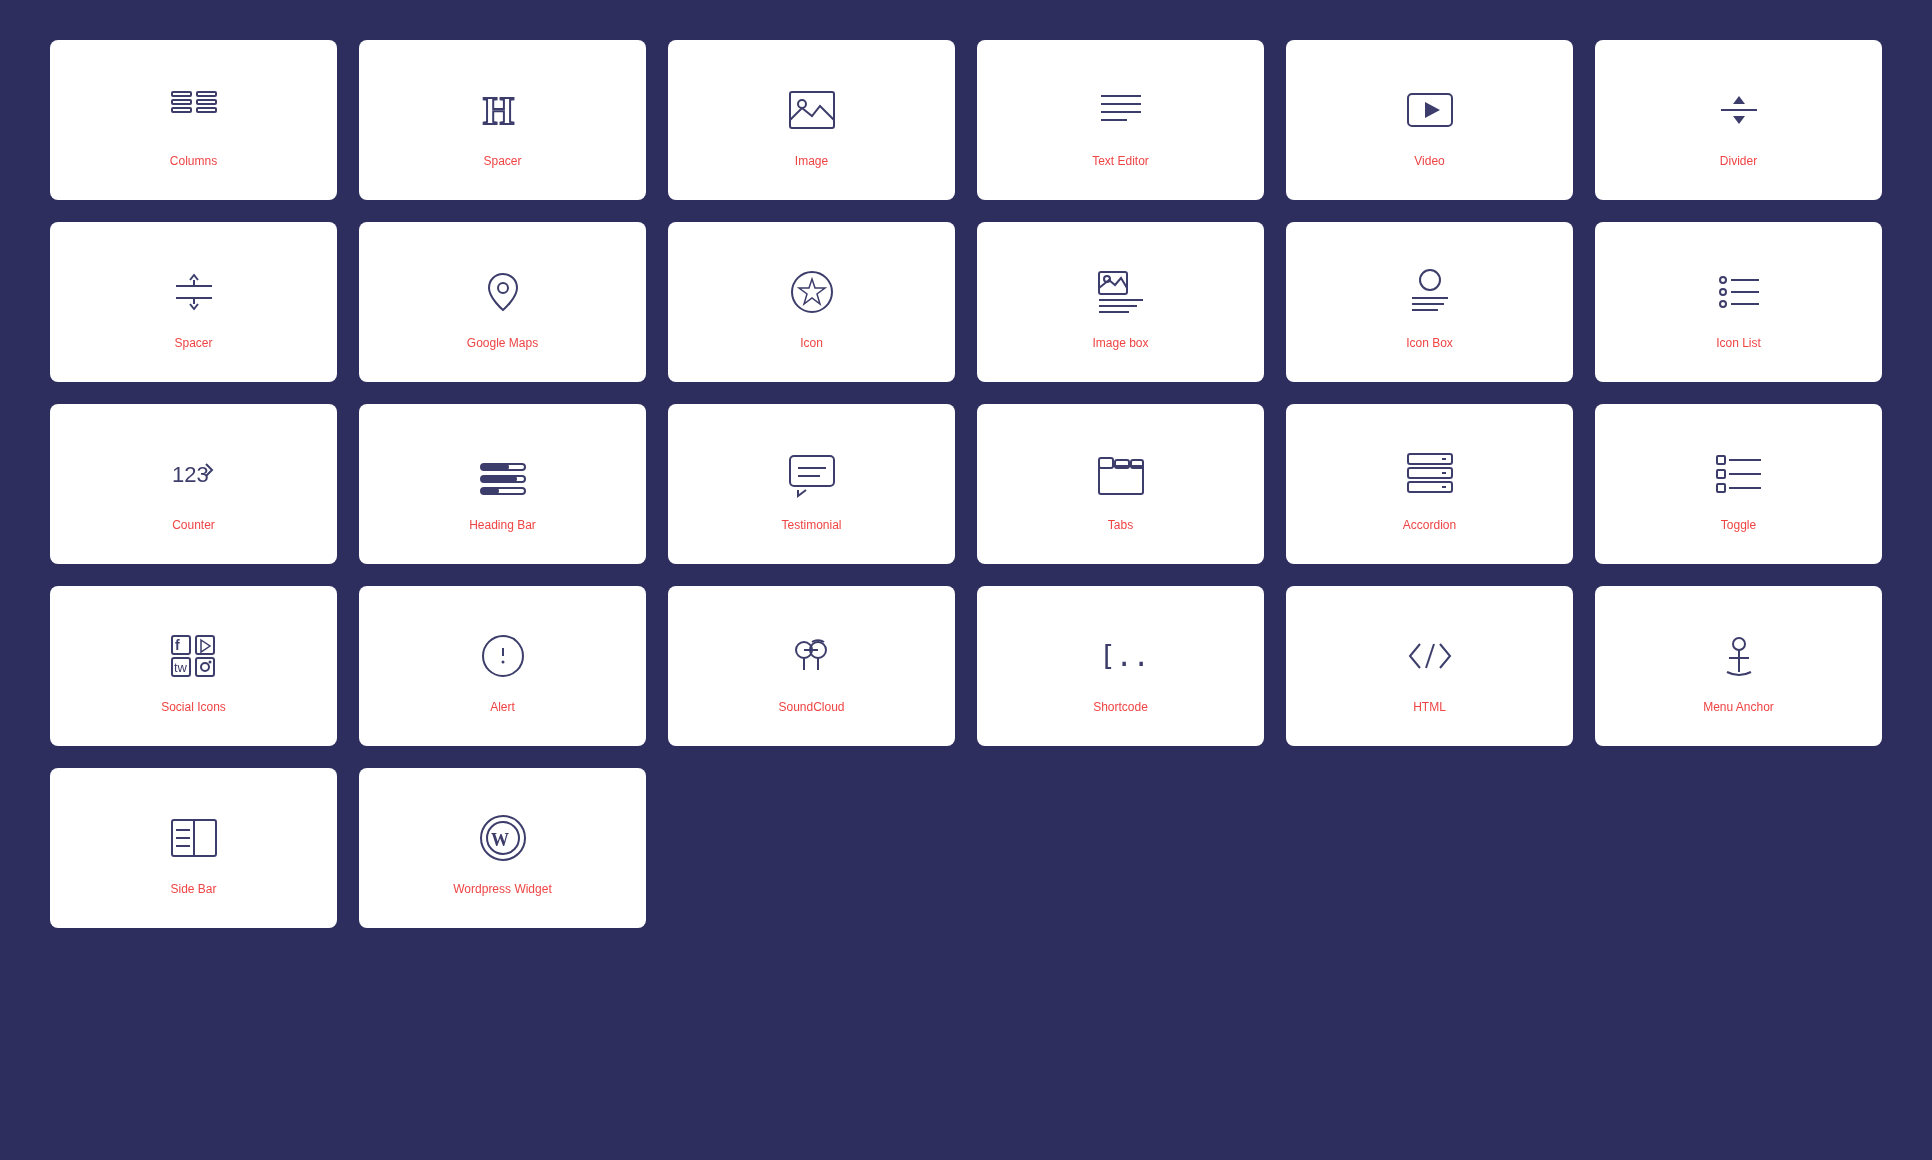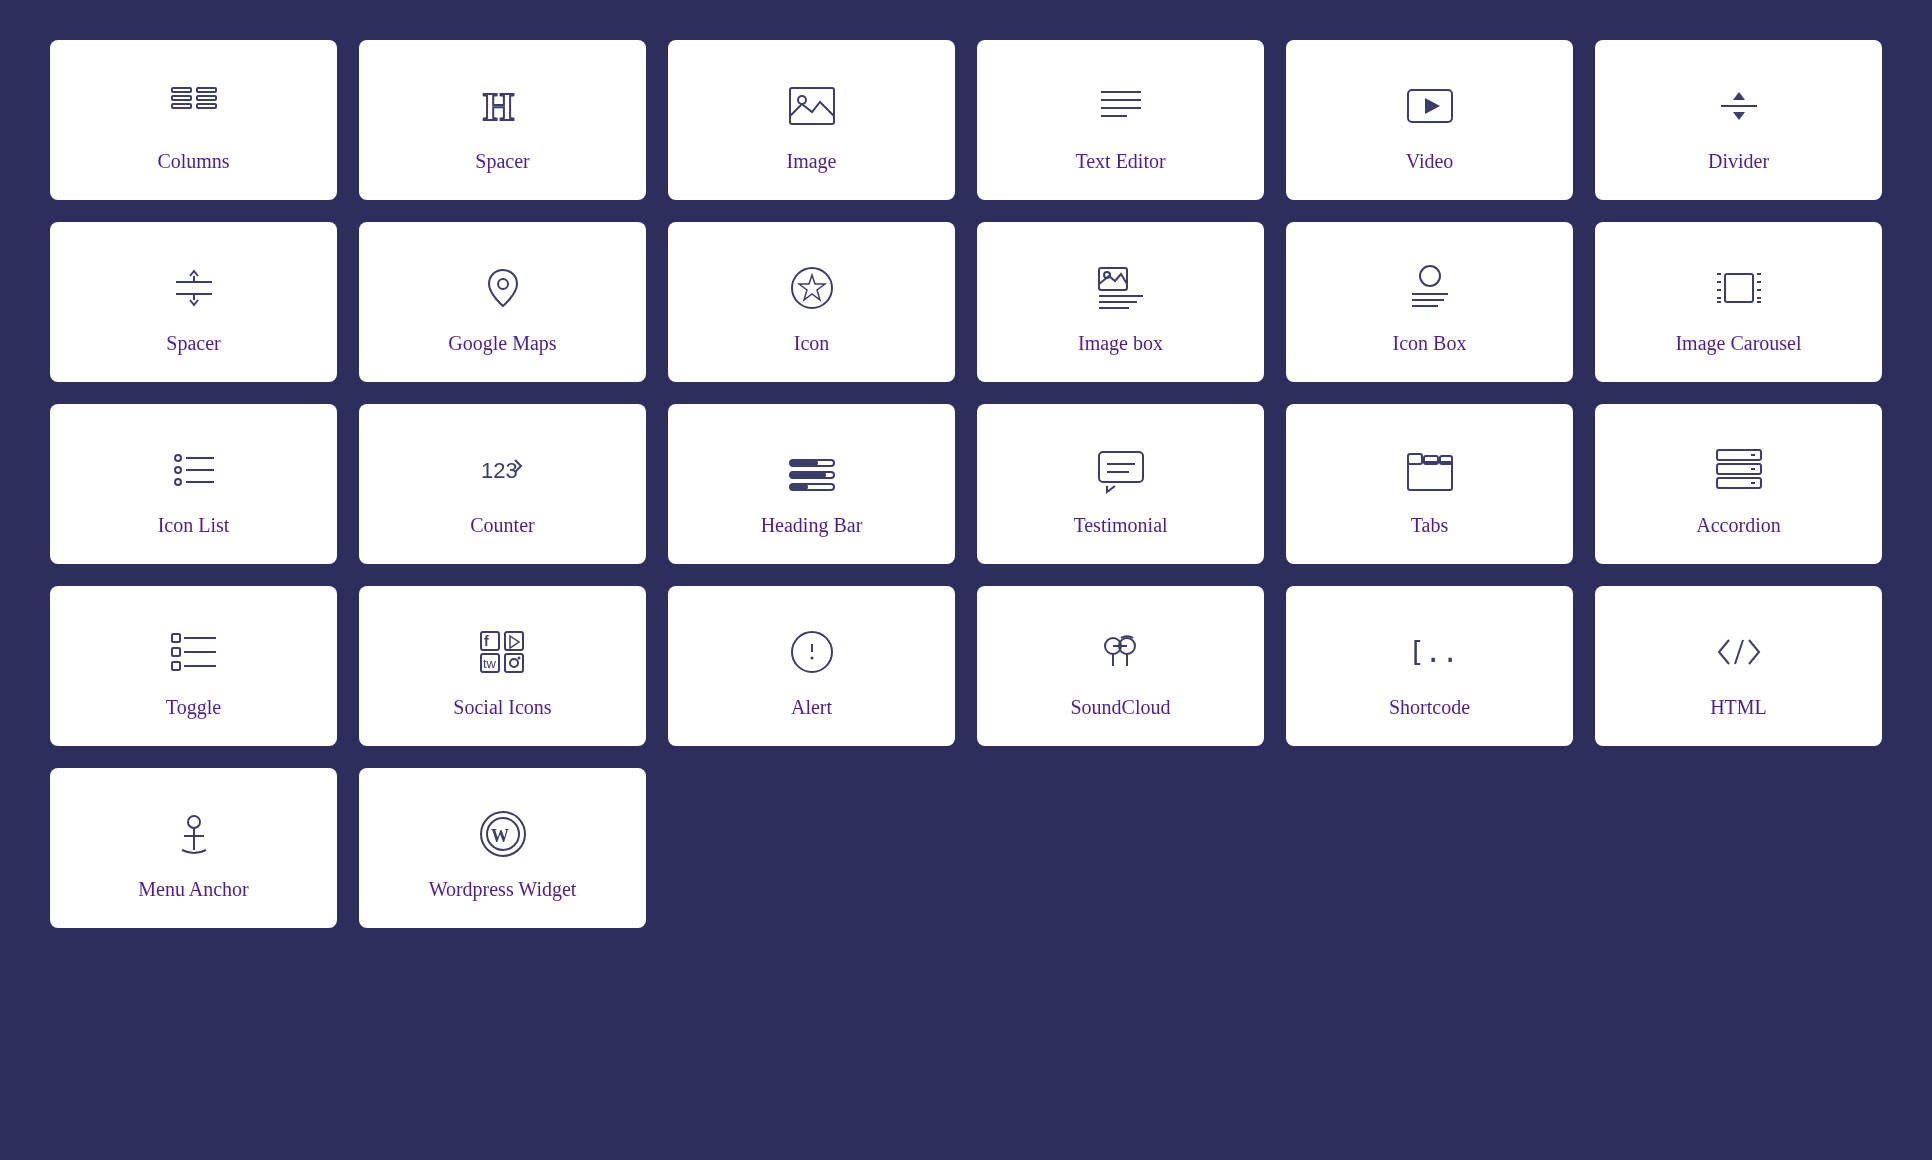--- a/index.html
+++ b/index.html
@@ -32,25 +32,24 @@
       margin-bottom: 16px;
       display: flex;
       align-items: center;
       justify-content: center;
     }
     .widget-icon svg {
       width: 100%;
       height: 100%;
     }
     .widget-label {
-      font-size: 20px;
-      color: #4c1d95;
+      font-size: 12px;
+      color: #ef4444;
       font-weight: 500;
       text-align: center;
-      font-family: Liberation Serif, serif;
     }
   </style>
 </head>
 <body>
 
 <div class="grid">
     <div class="widget-card">
       <div class="widget-icon">
         <svg viewBox="0 0 56 56" fill="none" stroke="#3d3d6b" stroke-width="2">
     <rect x="6" y="10" width="19" height="4" rx="1"></rect>
@@ -158,38 +157,20 @@
     <div class="widget-card">
       <div class="widget-icon">
         <svg viewBox="0 0 56 56" fill="none" stroke="#3d3d6b" stroke-width="2">
     <circle cx="28" cy="16" r="10"></circle>
     <line x1="10" y1="34" x2="46" y2="34"></line>
     <line x1="10" y1="40" x2="42" y2="40"></line>
     <line x1="10" y1="46" x2="36" y2="46"></line>
   </svg>
       </div>
       <span class="widget-label">Icon Box</span>
-    </div>
-    <div class="widget-card">
-      <div class="widget-icon">
-        <svg viewBox="0 0 56 56" fill="none" stroke="#3d3d6b" stroke-width="2">
-    <rect x="14" y="14" width="28" height="28" rx="2"></rect>
-    <line x1="6" y1="14" x2="10" y2="14"></line>
-    <line x1="6" y1="22" x2="10" y2="22"></line>
-    <line x1="6" y1="30" x2="10" y2="30"></line>
-    <line x1="6" y1="38" x2="10" y2="38"></line>
-    <line x1="6" y1="42" x2="10" y2="42"></line>
-    <line x1="46" y1="14" x2="50" y2="14"></line>
-    <line x1="46" y1="22" x2="50" y2="22"></line>
-    <line x1="46" y1="30" x2="50" y2="30"></line>
-    <line x1="46" y1="38" x2="50" y2="38"></line>
-    <line x1="46" y1="42" x2="50" y2="42"></line>
-  </svg>
-      </div>
-      <span class="widget-label">Image Carousel</span>
     </div>
     <div class="widget-card">
       <div class="widget-icon">
         <svg viewBox="0 0 56 56" fill="none" stroke="#3d3d6b" stroke-width="2">
     <circle cx="12" cy="16" r="3"></circle>
     <line x1="20" y1="16" x2="48" y2="16"></line>
     <circle cx="12" cy="28" r="3"></circle>
     <line x1="20" y1="28" x2="48" y2="28"></line>
     <circle cx="12" cy="40" r="3"></circle>
     <line x1="20" y1="40" x2="48" y2="40"></line>
@@ -332,20 +313,32 @@
     <path d="M16 44 Q28 50 40 44"></path>
     <line x1="18" y1="30" x2="28" y2="30"></line>
     <line x1="38" y1="30" x2="28" y2="30"></line>
   </svg>
       </div>
       <span class="widget-label">Menu Anchor</span>
     </div>
     <div class="widget-card">
       <div class="widget-icon">
         <svg viewBox="0 0 56 56" fill="none" stroke="#3d3d6b" stroke-width="2">
+    <rect x="6" y="10" width="44" height="36" rx="2"></rect>
+    <line x1="28" y1="10" x2="28" y2="46"></line>
+    <line x1="10" y1="20" x2="24" y2="20"></line>
+    <line x1="10" y1="28" x2="24" y2="28"></line>
+    <line x1="10" y1="36" x2="24" y2="36"></line>
+  </svg>
+      </div>
+      <span class="widget-label">Side Bar</span>
+    </div>
+    <div class="widget-card">
+      <div class="widget-icon">
+        <svg viewBox="0 0 56 56" fill="none" stroke="#3d3d6b" stroke-width="2">
     <circle cx="28" cy="28" r="22"></circle>
     <circle cx="28" cy="28" r="16"></circle>
     <text x="16" y="36" font-size="18" fill="#3d3d6b" stroke="none" font-family="serif" font-weight="bold">W</text>
   </svg>
       </div>
       <span class="widget-label">Wordpress Widget</span>
     </div>
   </div>
 
 </body></html>

